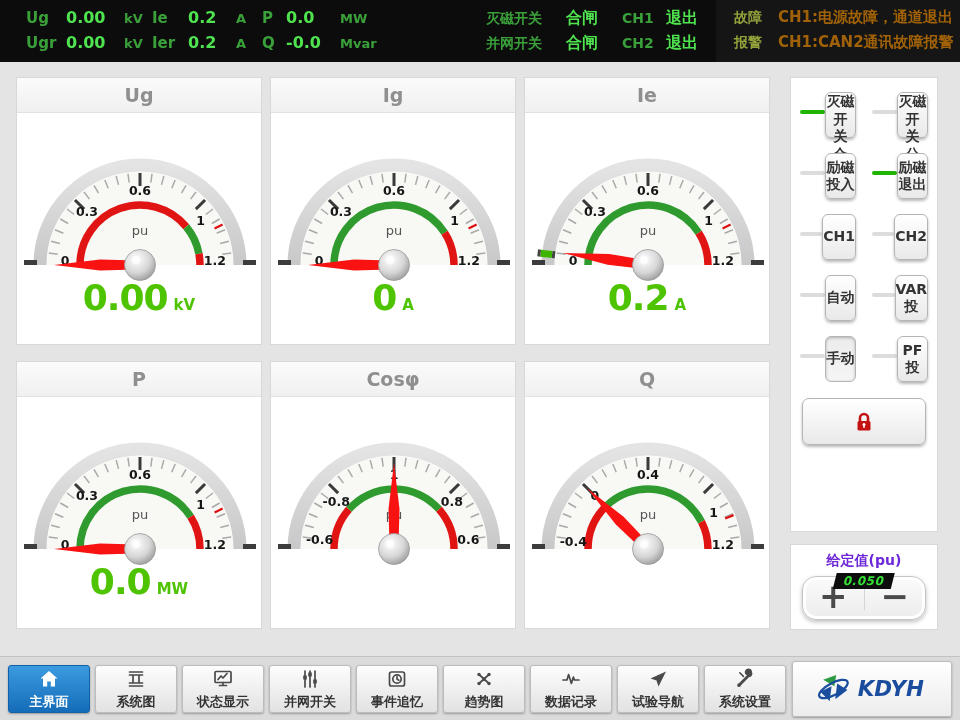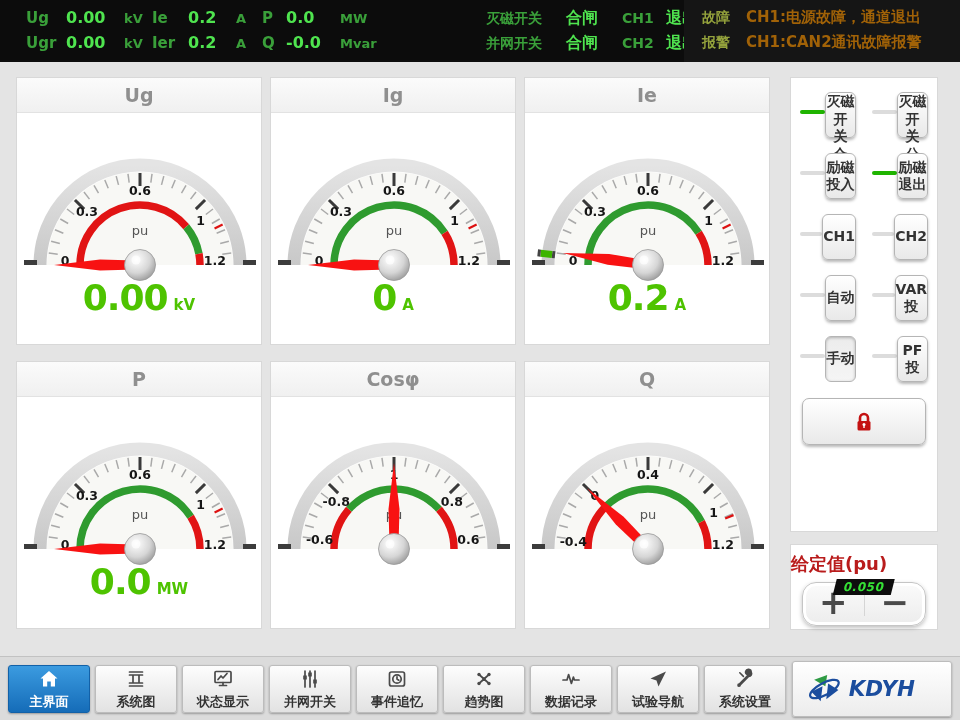--- a/index.html
+++ b/index.html
@@ -15,21 +15,21 @@
   .trow{display:flex;align-items:baseline;height:22px;white-space:nowrap;}
   .tl{color:#3aa03a;font-weight:bold;font-size:15px;}
   .tv{color:#4fe44f;font-weight:bold;font-size:16px;}
   .tu{color:#3aa03a;font-weight:bold;font-size:13px;}
   .g1{left:26px}.g1 .tl{width:40px}.g1 .tv{width:58px}
   .g2{left:152px}.g2 .tl{width:36px}.g2 .tv{width:48px}
   .g3{left:262px}.g3 .tl{width:24px}.g3 .tv{width:54px}
   .g4{left:386px}.g4 .tl{width:26px}.g4 .tv{width:58px}
   .g5{left:486px}.g5 .tl{width:80px;font-size:14px}
   .g6{left:622px}.g6 .tl{width:44px;font-size:14px}
-  .g7{left:684px;right:0;background:#151515;padding-left:18px;}
+  .g7{left:716px;right:0;background:#151515;padding-left:18px;}
   .g7 .tl{width:44px;color:#94a23c;font-size:14px;font-weight:bold;}
   .g7 .tv{color:#a16207;font-size:15px;}
   
   .gauge-card{position:absolute;width:246px;height:268px;background:#fff;border:1px solid #d8d8d8;box-sizing:border-box;}
   .g-header{height:34px;line-height:34px;text-align:center;font-size:19px;font-weight:bold;color:#8f8f8f;
     background:linear-gradient(#fbfbfb,#f0f0f0);border-bottom:1px solid #e2e2e2;}
   .gauge-svg{display:block;margin:12px auto 0;width:246px;height:158px;}
   .gauge-svg text{font-family:"DejaVu Sans",sans-serif;font-weight:bold;font-size:12.5px;fill:#161616;text-anchor:middle;}
   .gauge-svg text.pu{font-size:13px;font-weight:normal;fill:#555;}
   .reading{text-align:center;margin-top:-6px;color:#4ec300;}
@@ -44,21 +44,21 @@
   .sbtn{width:56px;height:46px;border:1px solid #b5b5b5;border-radius:6px;
     background:linear-gradient(#ffffff,#e9e9e9);box-shadow:0 2px 3px rgba(0,0,0,.28), inset 0 1px 0 #fff;
     font-family:inherit;font-size:14px;font-weight:bold;color:#333;line-height:1.25;padding:0;cursor:pointer;}
   .sbtn.pressed{background:linear-gradient(#ececec,#f5f5f5);box-shadow:inset 0 1px 3px rgba(0,0,0,.25);}
   .lock-row{display:flex;justify-content:center;margin-top:16px;}
   .lock-btn{width:124px;height:47px;border:1px solid #b5b5b5;border-radius:7px;
     background:linear-gradient(#ffffff,#e9e9e9);box-shadow:0 2px 3px rgba(0,0,0,.28), inset 0 1px 0 #fff;
     display:flex;align-items:center;justify-content:center;cursor:pointer;}
   
   .setpoint-panel{position:absolute;left:790px;top:544px;width:148px;height:86px;background:#fff;border:1px solid #d8d8d8;box-sizing:border-box;}
-  .sp-title{text-align:left;font-size:18px;font-weight:bold;color:#b91c1c;margin-top:7px;}
+  .sp-title{text-align:center;font-size:14px;font-weight:bold;color:#6d28d9;margin-top:7px;}
   .sp-pill{position:relative;width:122px;height:42px;margin:6px auto 0;border:1px solid #c5c5c5;border-radius:14px;
     background:linear-gradient(#fbfbfb,#ececec);box-shadow:0 2px 4px rgba(0,0,0,.25), inset 0 0 0 3px #fff;
     display:flex;align-items:center;}
   .sp-half{flex:1;display:flex;align-items:center;justify-content:center;font-size:34px;font-weight:900;color:#4a4a4a;
     cursor:pointer;line-height:1;padding-bottom:4px;}
   .sp-div{width:1px;height:24px;background:#d5d5d5;}
   .sp-chip{position:absolute;left:50%;top:-4px;transform:translateX(-50%) skewX(-14deg);
     background:#0d0d0d;color:#35e035;font-size:12px;font-weight:bold;padding:1px 9px;letter-spacing:.5px;}
   
   .nav{position:absolute;left:0;top:656px;width:960px;height:64px;background:#dbdbdb;border-top:1px solid #c2c2c2;
@@ -66,21 +66,21 @@
   .nav-btn{width:82px;height:48px;border:1px solid #bcbcbc;border-radius:3px;
     background:linear-gradient(#fdfdfd,#e2e2e2);box-shadow:0 1px 2px rgba(0,0,0,.3);
     display:flex;flex-direction:column;align-items:center;justify-content:center;gap:2px;
     color:#4a4a4a;cursor:pointer;flex:0 0 auto;}
   .nav-btn .nlabel{font-size:13px;font-weight:bold;color:#333;}
   .nav-btn.active{background:linear-gradient(#3b9be0,#156cb8);border-color:#1261a8;color:#fff;}
   .nav-btn.active .nlabel{color:#fff;}
   .nav-btn svg{fill:none;stroke:currentColor;stroke-width:1.7;stroke-linecap:round;stroke-linejoin:round;}
   .nav-logo{margin-left:auto;width:158px;height:54px;border:1px solid #bcbcbc;border-radius:3px;
     background:linear-gradient(#ffffff,#ececec);box-shadow:0 1px 2px rgba(0,0,0,.3);
-    display:flex;align-items:center;justify-content:center;cursor:pointer;}
+    display:flex;align-items:center;justify-content:flex-end;cursor:pointer;}
 </style>
 </head>
 <body>
 
 <div class="topbar">
   <div class="tg g1">
     <div class="trow">
         <span class="tl">Ug</span>
         <span class="tv">0.00</span>
         <span class="tu">kV</span>

